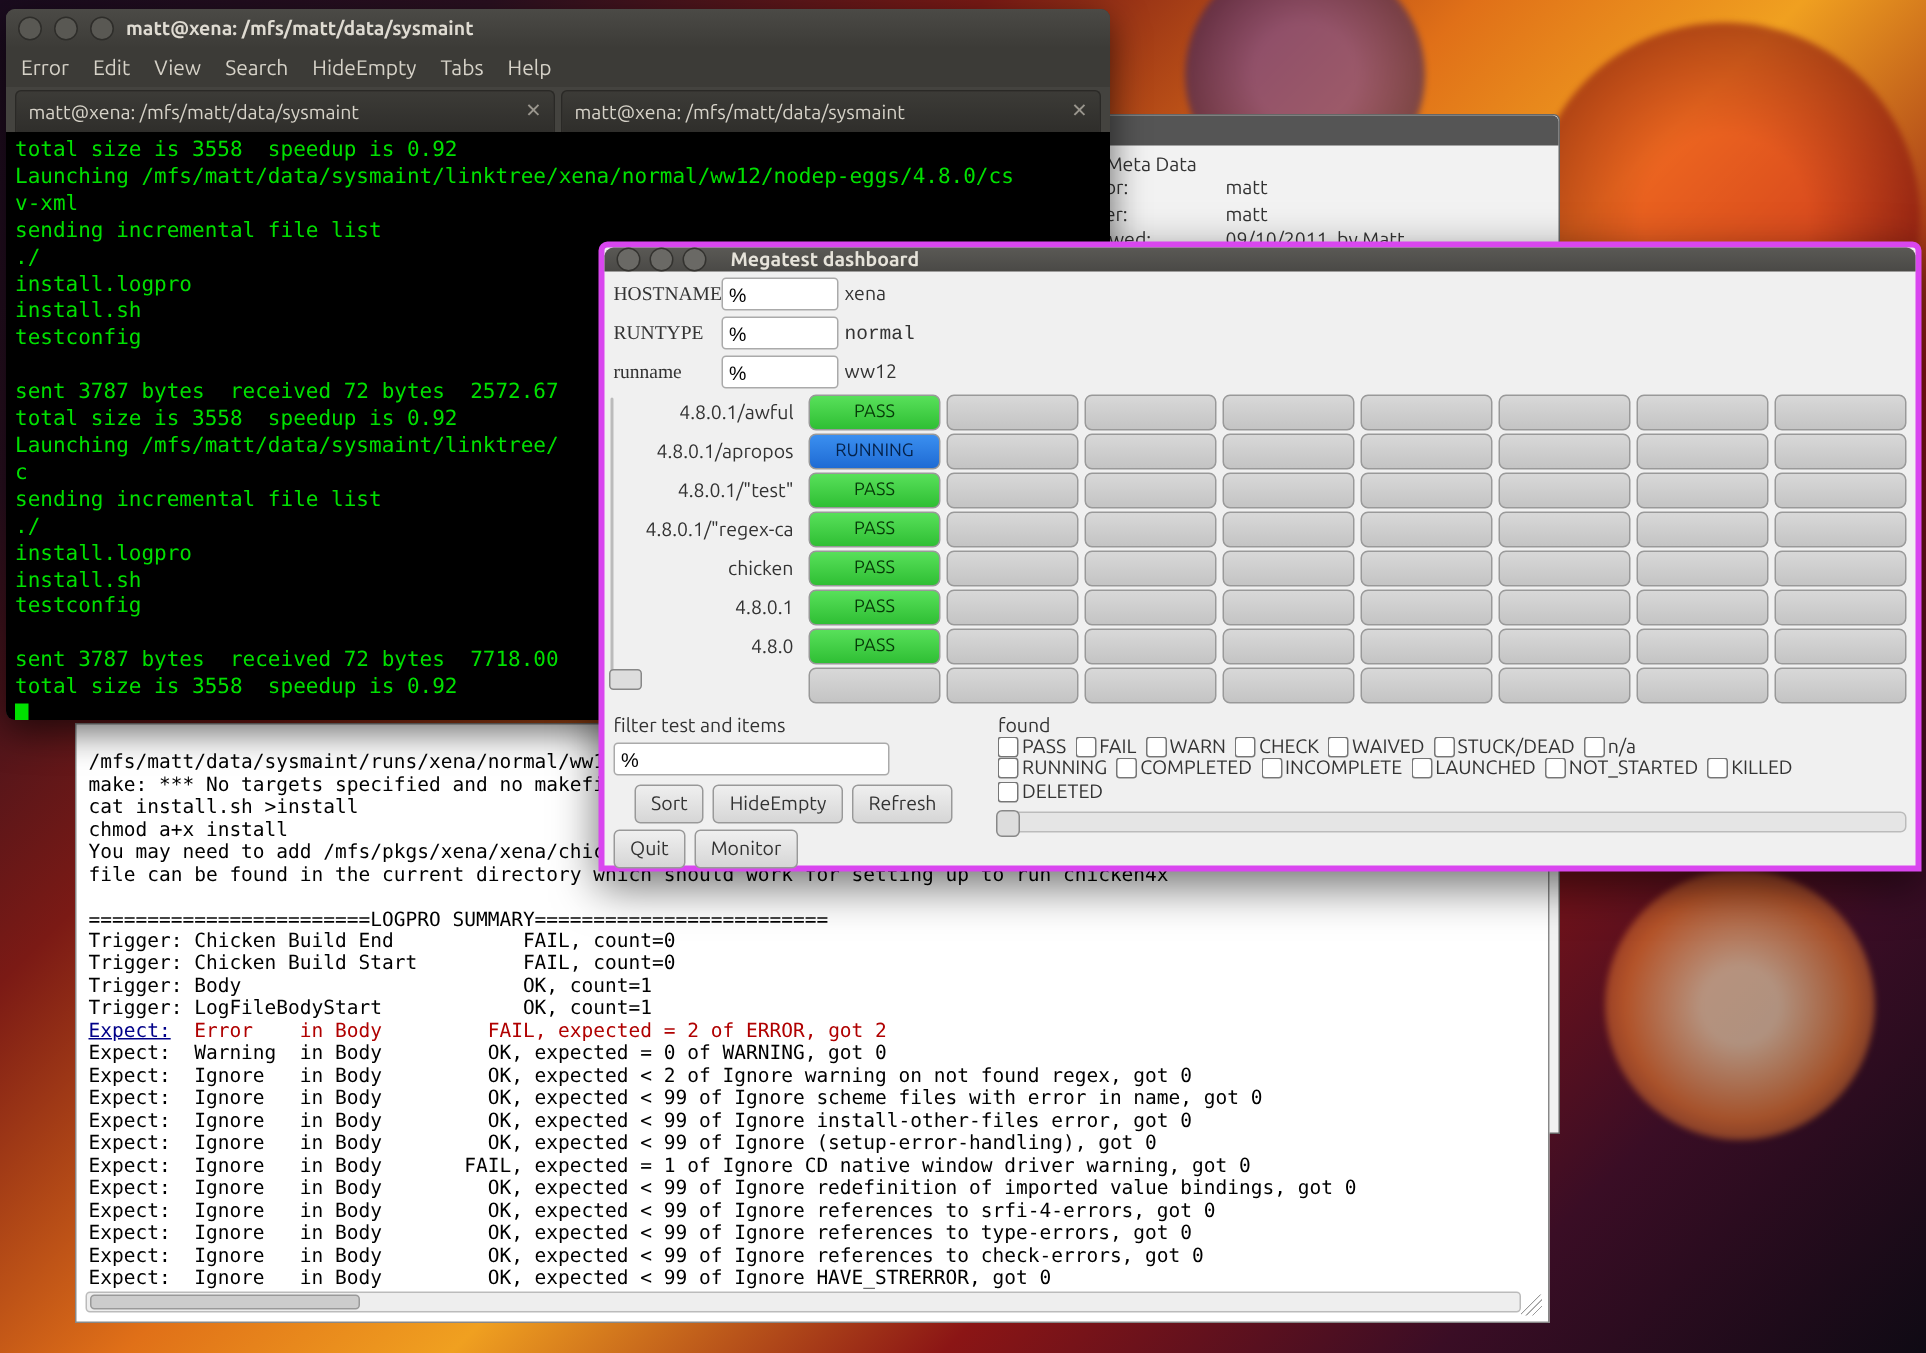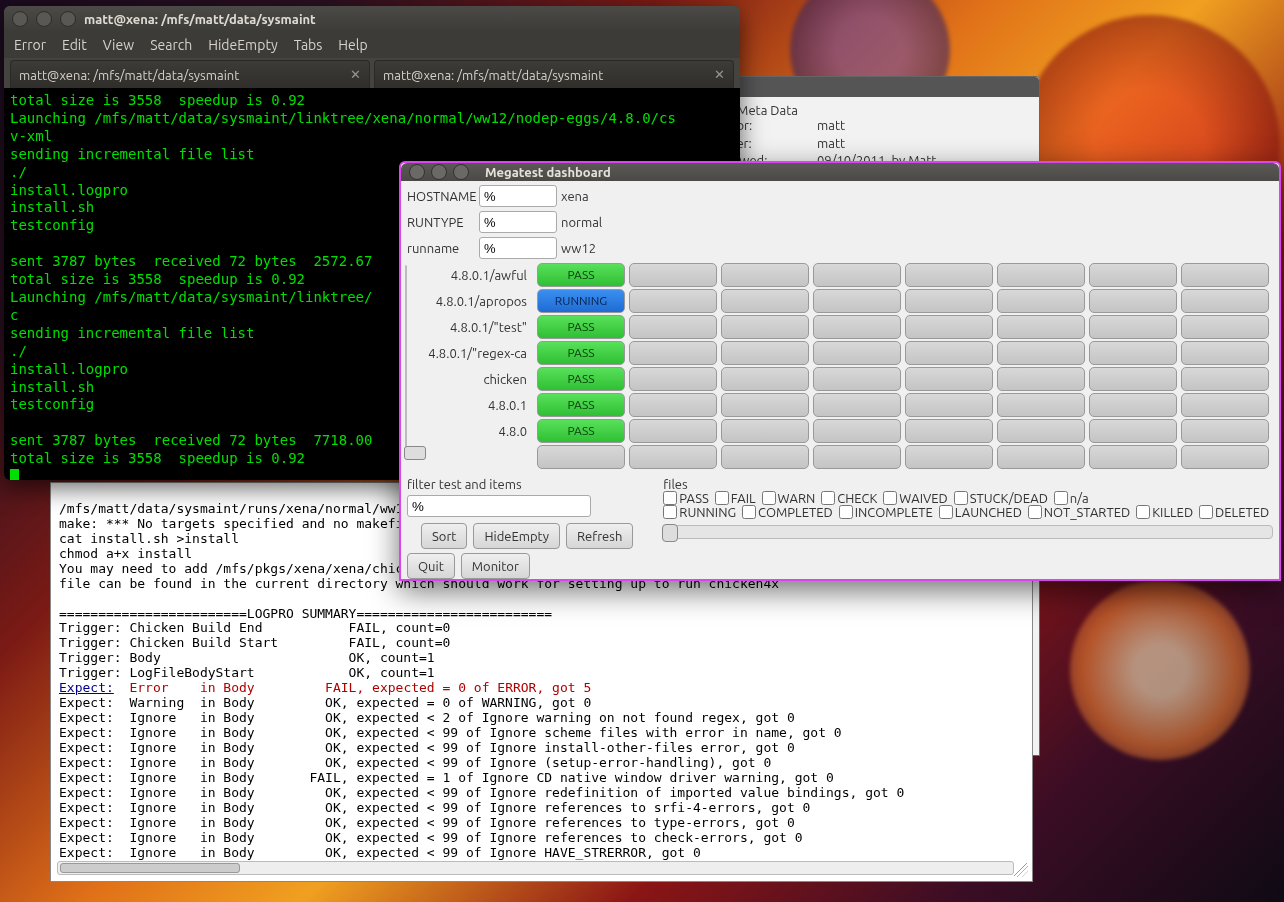--- a/index.html
+++ b/index.html
@@ -66,34 +66,34 @@
     flex:1; background:#000; padding:4px 6px;
     font-family:"DejaVu Sans Mono","Ubuntu Mono",monospace; font-size:14px; line-height:1.28;
     color:#00e000; overflow:hidden;
   }
   .termbody pre { white-space:pre; }
   .cursor { display:inline-block; width:9px;height:15px;background:#00e000; vertical-align:text-bottom;}
 
   
   .dash {
     position:absolute; left:399px; top:161px; width:882px; height:420px;
-    background:#f0f0f0; border:2px solid #d946ef; border-radius:6px 6px 0 0;
+    background:#f0f0f0; border:4px solid #d946ef; border-radius:6px 6px 0 0;
     box-shadow:0 10px 30px rgba(0,0,0,0.55);
     display:flex; flex-direction:column; color:#333;
   }
   .dash .titlebar2 {
     height:28px; background:linear-gradient(#5a5955,#4a4946);
     display:flex; align-items:center; gap:6px; padding:0 8px; border-radius:6px 6px 0 0;
   }
   .dash .titlebar2 .circ { width:16px;height:16px;border-radius:8px;background:#6a6965;border:1px solid #33322f;}
   .dash .titlebar2 .title { color:#e6e3da; font-weight:bold; margin-left:10px;}
   .dash .top {
     padding:4px 6px 2px 6px; display:grid; grid-template-columns:72px 78px auto; row-gap:4px; align-items:center;
   }
-  .dash .top label { font-size:13px;}
+  .dash .top label { font-size:13px;font-family:Liberation Serif, serif;}
   .dash .top input[type=text] { height:22px; border:1px solid #aaa; border-radius:3px; padding:0 4px; font-size:13px; background:#fff;}
   .gridwrap { display:flex; padding:2px 20px 0 4px; gap:2px;}
   .vslider { width:18px; height:190px; background:#e5e5e5; border:1px solid #bbb; border-radius:4px; position:relative; margin-top:2px;}
   .vslider .knob { position:absolute; left:-2px; bottom:-6px; width:22px;height:14px;background:#ddd;border:1px solid #888;border-radius:3px;}
   .testgrid { flex:1; }
   .trow { display:flex; gap:4px; margin-bottom:2px; align-items:center;}
   .tname { width:124px; text-align:right; padding-right:6px; font-size:13px; height:24px; line-height:24px; overflow:hidden;}
   .cell {
     width:88px; height:24px; border:1px solid #999; border-radius:5px;
     background:linear-gradient(#d8d8d8,#c4c4c4);
@@ -156,21 +156,21 @@
 cat install.sh &gt;install
 chmod a+x install
 You may need to add /mfs/pkgs/xena/xena/chicken/4
 file can be found in the current directory which should work for setting up to run chicken4x
 
 ========================LOGPRO SUMMARY=========================
 Trigger: Chicken Build End           FAIL, count=0
 Trigger: Chicken Build Start         FAIL, count=0
 Trigger: Body                        OK, count=1
 Trigger: LogFileBodyStart            OK, count=1</span>
-<span class="ul">Expect:</span><span class="err">  Error    in Body         FAIL, expected = 0 of ERROR, got 5</span>
+<span class="ul">Expect:</span><span class="err">  Error    in Body         FAIL, expected = 2 of ERROR, got 2</span>
 <span>Expect:  Warning  in Body         OK, expected = 0 of WARNING, got 0
 Expect:  Ignore   in Body         OK, expected &lt; 2 of Ignore warning on not found regex, got 0
 Expect:  Ignore   in Body         OK, expected &lt; 99 of Ignore scheme files with error in name, got 0
 Expect:  Ignore   in Body         OK, expected &lt; 99 of Ignore install-other-files error, got 0
 Expect:  Ignore   in Body         OK, expected &lt; 99 of Ignore (setup-error-handling), got 0
 Expect:  Ignore   in Body       FAIL, expected = 1 of Ignore CD native window driver warning, got 0
 Expect:  Ignore   in Body         OK, expected &lt; 99 of Ignore redefinition of imported value bindings, got 0
 Expect:  Ignore   in Body         OK, expected &lt; 99 of Ignore references to srfi-4-errors, got 0
 Expect:  Ignore   in Body         OK, expected &lt; 99 of Ignore references to type-errors, got 0
 Expect:  Ignore   in Body         OK, expected &lt; 99 of Ignore references to check-errors, got 0
@@ -238,21 +238,21 @@
     <span class="circ"></span>
     <span class="circ"></span>
     <span class="title">Megatest dashboard</span>
   </div>
   <div class="top" id="dash-top">
       <label>HOSTNAME</label>
       <input type="text" value="%" style="">
       <span style="padding-left: 4px;">xena</span>
       <label>RUNTYPE</label>
       <input type="text" value="%" style="">
-      <span style="padding-left: 4px;">normal</span>
+      <span style="padding-left: 4px; font-family: Liberation Mono, monospace;">normal</span>
       <label>runname</label>
       <input type="text" value="%" style="">
       <span style="padding-left: 4px;">ww12</span>
     </div>
   <div class="gridwrap">
     <div class="vslider">
         <div class="knob"></div>
       </div>
     <div class="testgrid" id="testgrid">
         <div class="trow">
@@ -353,21 +353,21 @@
           <div class="btn">Sort</div>
           <div class="btn">HideEmpty</div>
           <div class="btn">Refresh</div>
         </div>
       <div class="btnrow" id="btnrow2" style="padding:0">
           <div class="btn">Quit</div>
           <div class="btn">Monitor</div>
         </div>
     </div>
     <div class="hidecol">
-      <span>files</span>
+      <span>found</span>
       <div class="cks" id="cks1">
           <label><input type="checkbox" style=""> PASS</label>
           <label><input type="checkbox" style=""> FAIL</label>
           <label><input type="checkbox" style=""> WARN</label>
           <label><input type="checkbox" style=""> CHECK</label>
           <label><input type="checkbox" style=""> WAIVED</label>
           <label><input type="checkbox" style=""> STUCK/DEAD</label>
           <label><input type="checkbox" style=""> n/a</label>
         </div>
       <div class="cks" id="cks2">

